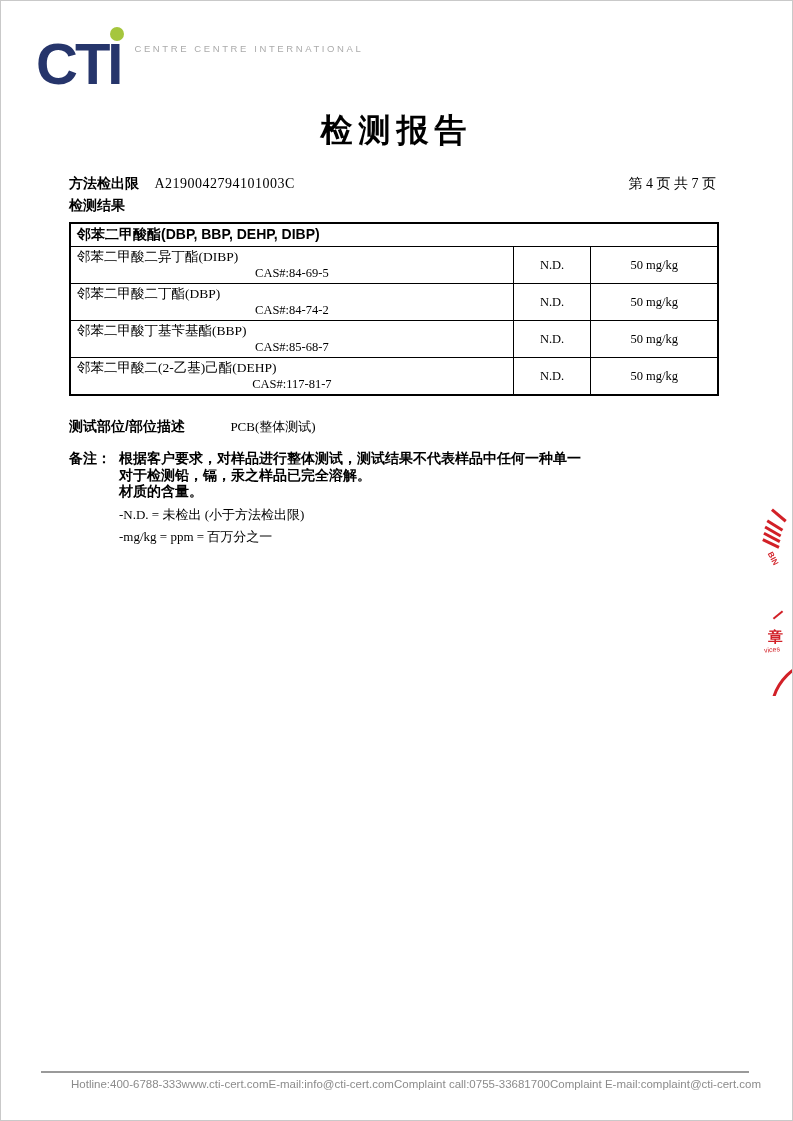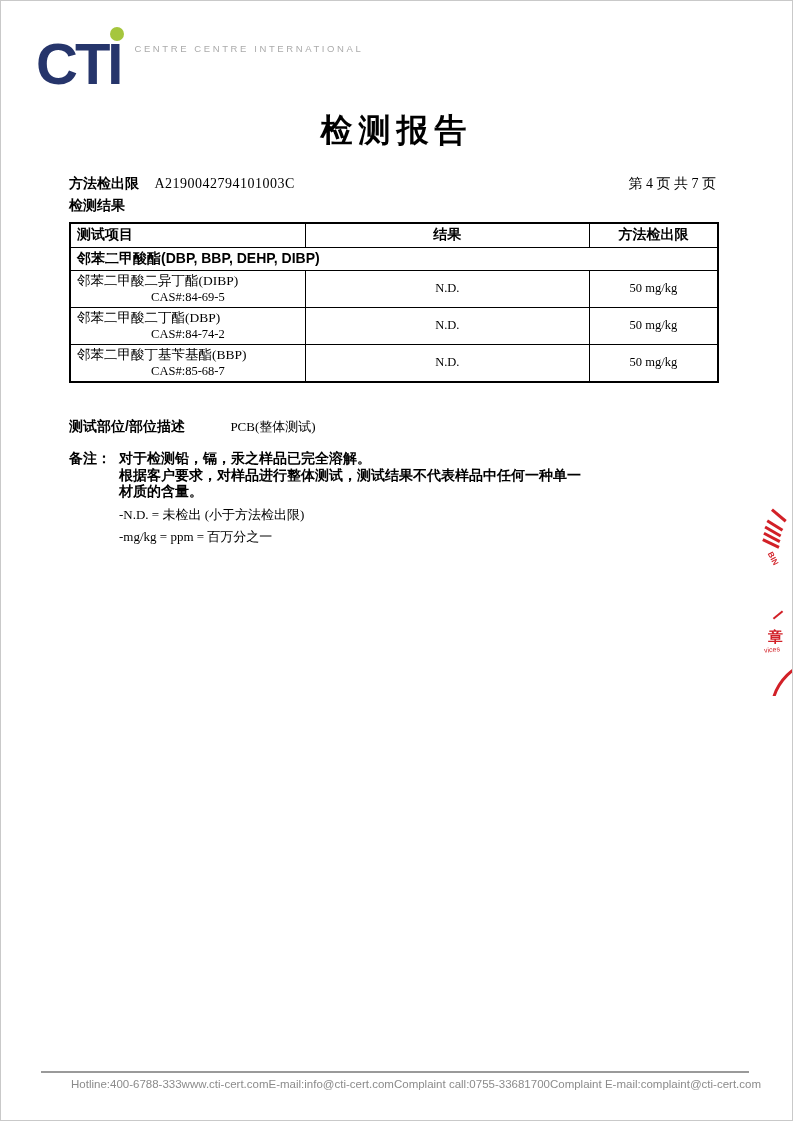--- a/index.html
+++ b/index.html
@@ -160,25 +160,20 @@
 
 <div class="report-line">
   <span class="report-label">方法检出限</span>
   <span class="report-number">A2190042794101003C</span>
   <span class="page-info">第 4 页  共 7 页</span>
 </div>
 <div class="results-label">检测结果</div>
 
 <table class="results-table">
   <tbody>
-      <tr>
-    <th class="col-item">测试项目</th>
-    <th class="col-result center">结果</th>
-    <th class="col-limit center">方法检出限</th>
-  </tr>
   <tr class="section-row">
     <td colspan="3">邻苯二甲酸酯(DBP, BBP, DEHP, DIBP)</td>
   </tr>
   <tr>
     <td class="item-cell">
       <span class="item-name">邻苯二甲酸二异丁酯(DIBP)</span>
       <span class="item-cas">CAS#:84-69-5</span>
     </td>
     <td class="result-cell">N.D.</td>
     <td class="limit-cell">50 mg/kg</td>
@@ -188,37 +183,45 @@
       <span class="item-name">邻苯二甲酸二丁酯(DBP)</span>
       <span class="item-cas">CAS#:84-74-2</span>
     </td>
     <td class="result-cell">N.D.</td>
     <td class="limit-cell">50 mg/kg</td>
   </tr>
   <tr>
     <td class="item-cell">
       <span class="item-name">邻苯二甲酸丁基苄基酯(BBP)</span>
       <span class="item-cas">CAS#:85-68-7</span>
+    </td>
+    <td class="result-cell">N.D.</td>
+    <td class="limit-cell">50 mg/kg</td>
+  </tr>
+  <tr>
+    <td class="item-cell">
+      <span class="item-name">邻苯二甲酸二(2-乙基)己酯(DEHP)</span>
+      <span class="item-cas">CAS#:117-81-7</span>
     </td>
     <td class="result-cell">N.D.</td>
     <td class="limit-cell">50 mg/kg</td>
   </tr>
 </tbody>
   </table>
 
 <div class="test-part">
   <span class="test-part-label">测试部位/部位描述</span>
   <span class="test-part-value">PCB(整体测试)</span>
 </div>
 
 <div class="remarks">
   <span class="remarks-label">备注：</span>
   <div class="remarks-body">
+    <div>根据客户要求，对样品进行整体测试，测试结果不代表样品中任何一种单一</div>
     <div>对于检测铅，镉，汞之样品已完全溶解。</div>
-    <div>根据客户要求，对样品进行整体测试，测试结果不代表样品中任何一种单一</div>
     <div>材质的含量。</div>
   </div>
 </div>
 <div class="notes">
   <span class="note-line">-N.D. = 未检出 (小于方法检出限)</span>
   <span class="note-line">-mg/kg = ppm = 百万分之一</span>
 </div>
 
 <div class="stamp">
   <span class="hatch h1"></span>

